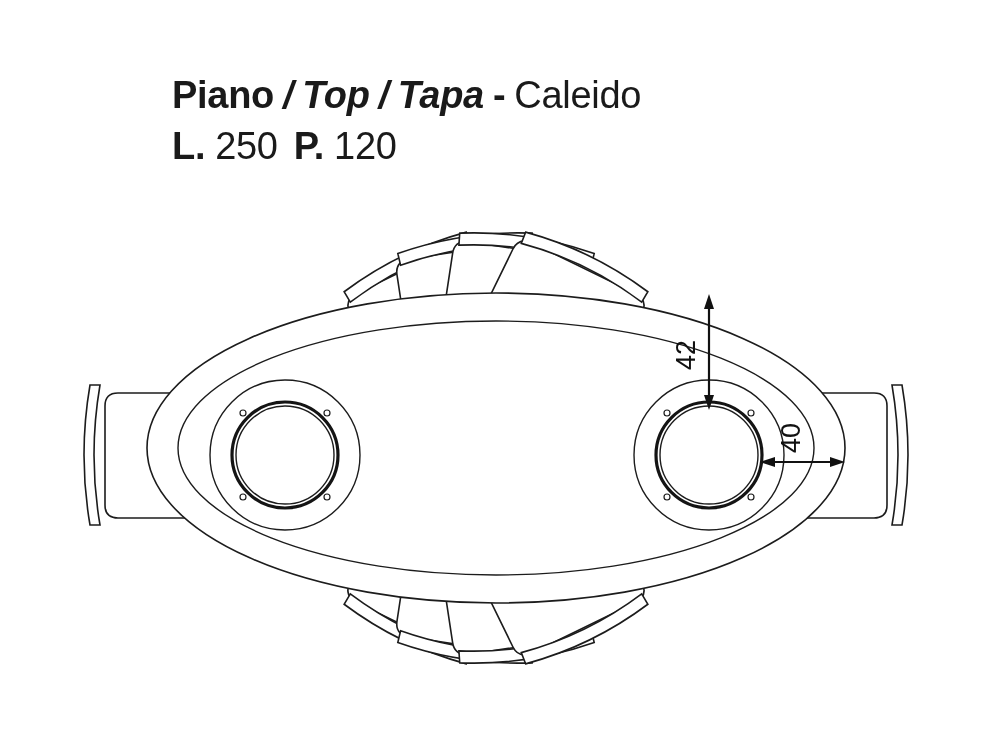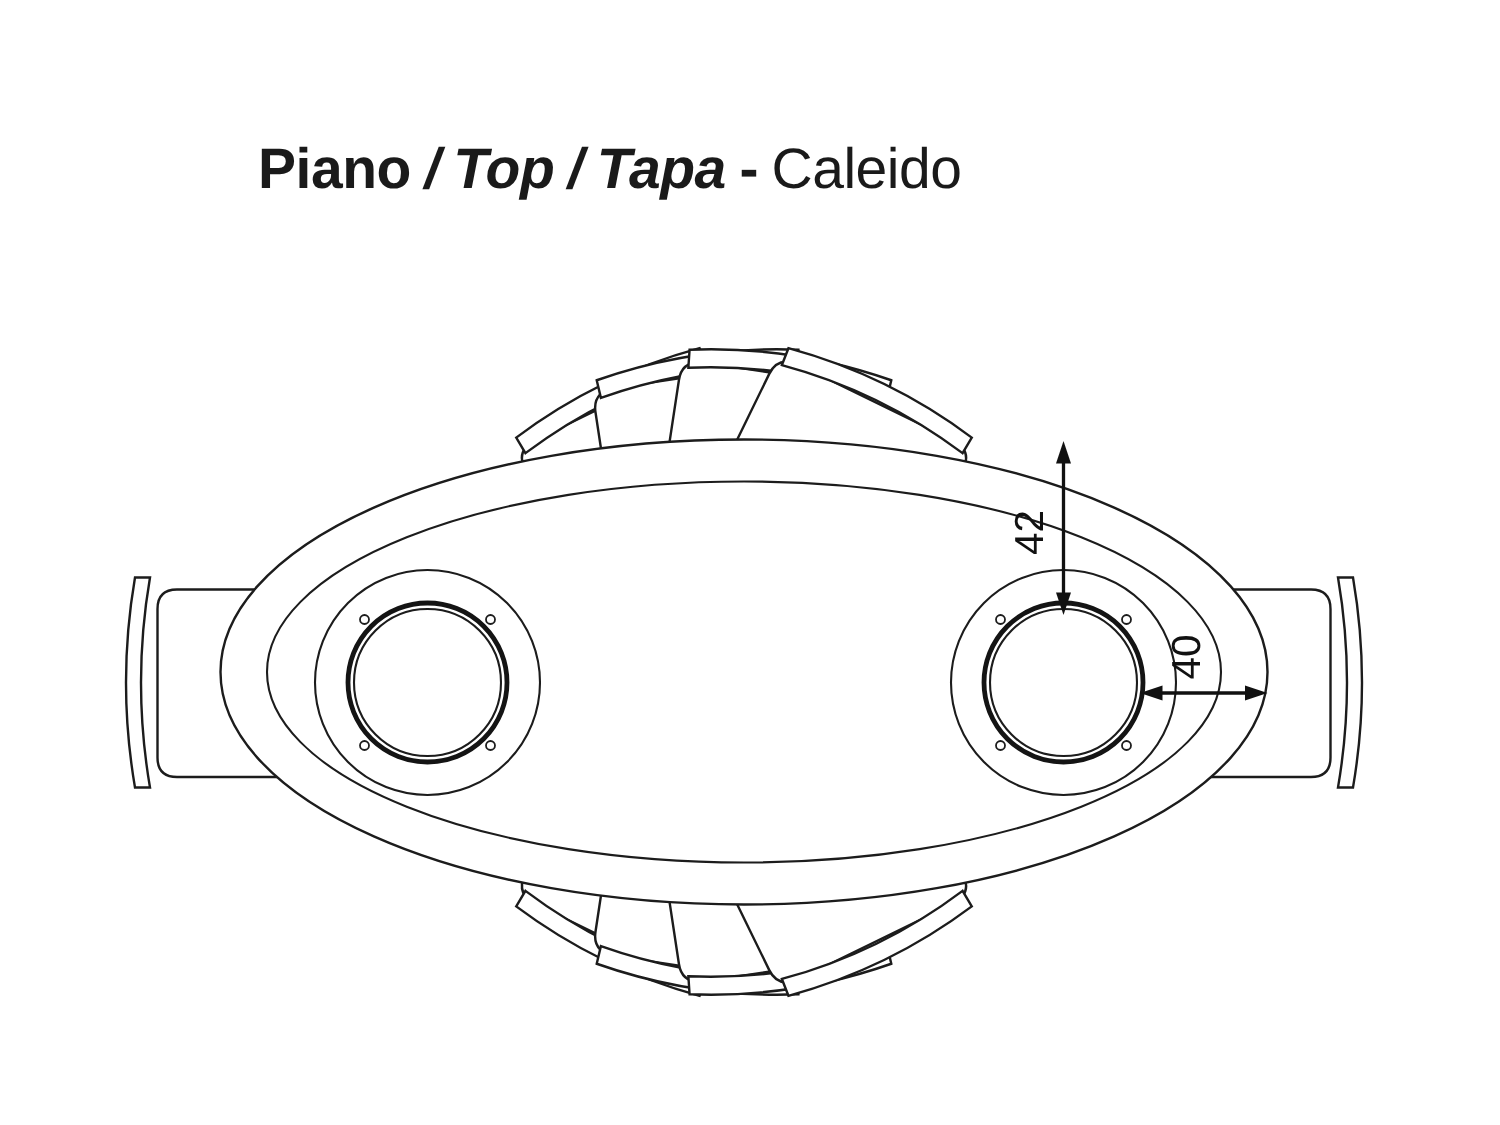--- a/index.html
+++ b/index.html
@@ -17,21 +17,21 @@
     width: 1000px;
     height: 750px;
     background: #ffffff;
     overflow: hidden;
   }
 
   
   #caption {
     position: absolute;
     left: 172px;
-    top: 94px;
+    top: 76px;
     width: 760px;
     color: #1a1a1a;
     line-height: 1.0;
   }
   .caption-line {
     white-space: nowrap;
     font-size: 38px;
     letter-spacing: -0.3px;
   }
   #caption-line-1 { margin-bottom: 13px; }
@@ -65,20 +65,21 @@
   }
 </style>
 </head>
 <body>
 
 <div id="page">
 
   <div id="caption">
     <div class="caption-line" id="caption-line-1"><span class="w-bold">Piano</span><span class="w-sep" style="margin:0 9px;">/</span><span class="w-bolditalic">Top</span><span class="w-sep" style="margin:0 9px;">/</span><span class="w-bolditalic">Tapa</span><span class="w-dash" style="margin:0 9px;">-</span><span class="w-regular">Caleido</span></div>
 
+    <div class="caption-line" id="caption-line-2"><span class="w-bold">L.</span><span class="w-regular" style="margin-left:10px;">250</span><span class="w-bold" style="margin-left:16px;">P.</span><span class="w-regular" style="margin-left:10px;">120</span></div>
   </div>
 
   <div id="drawing">
     <svg width="1000" height="750" viewBox="0 0 1000 750" xmlns="http://www.w3.org/2000/svg">
 
       <g transform="rotate(-26 496 448)">
         <path class="ln fill-w" d="M 424 262
                                    Q 424 248 440 248
                                    L 552 248
                                    Q 568 248 568 262

